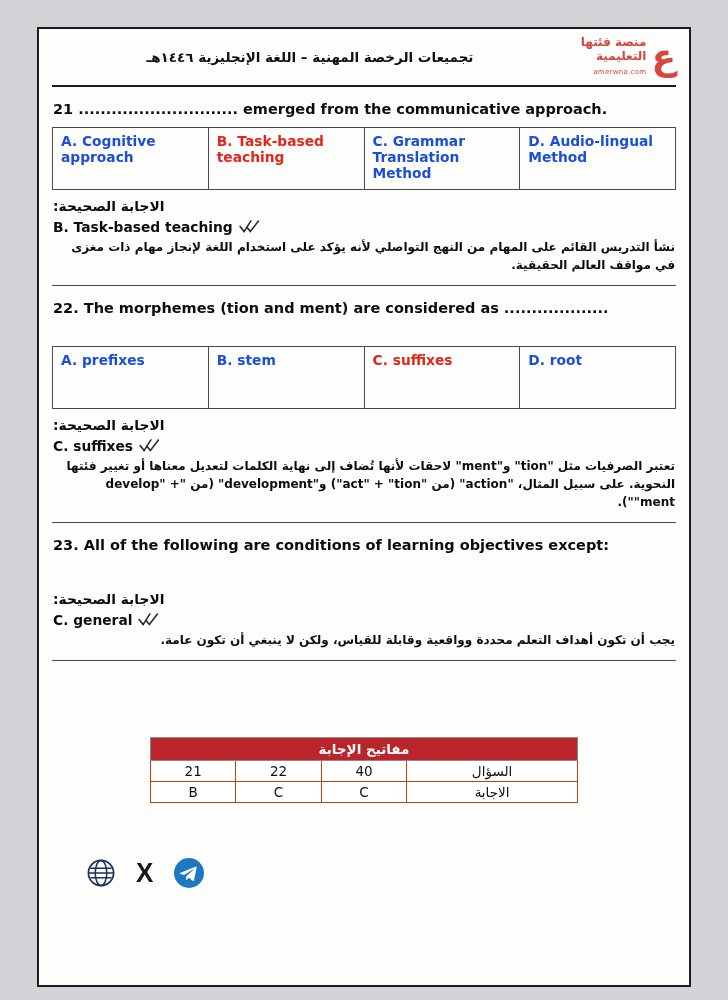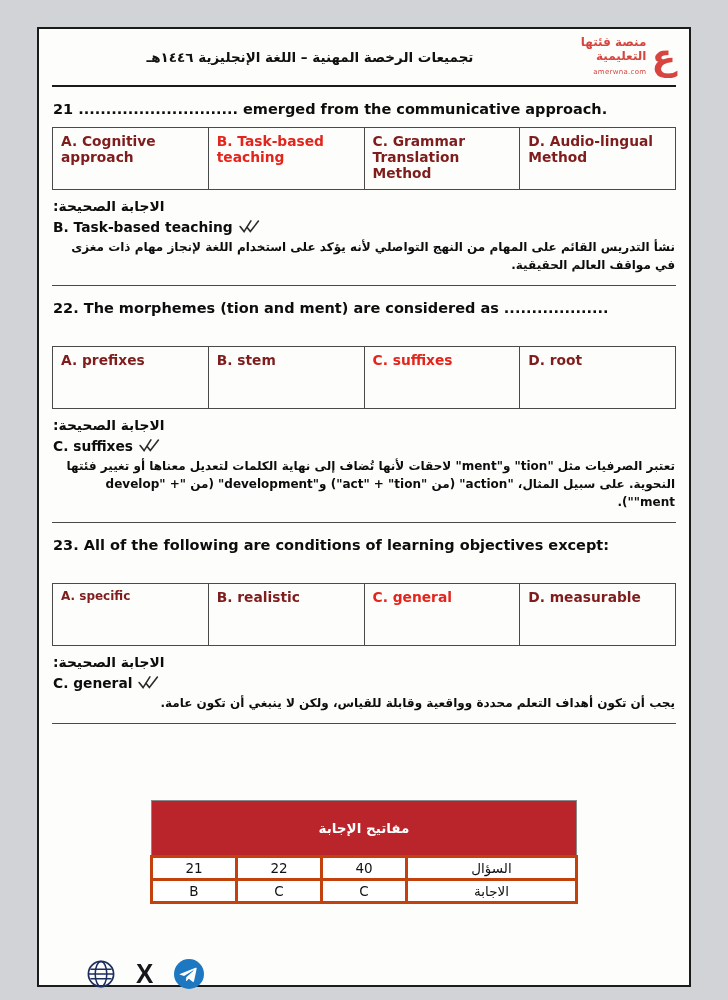--- a/index.html
+++ b/index.html
@@ -23,38 +23,38 @@
   .logo-glyph { font-size:36px; font-weight:bold; line-height:0.9; }
   .logo-text { text-align:right; font-size:12px; font-weight:bold; line-height:1.15; }
   .logo-site { font-size:7px; font-weight:normal; letter-spacing:.3px; }
   
   .q-block { border-bottom:1.5px solid #4a4a4a; }
   .q-text { font-weight:bold; font-size:14.5px; color:#0d0d0d; margin:14px 1px 10px; direction:ltr; text-align:left; }
   .q-text.gap { margin-bottom:30px; }
   table.options { width:100%; border-collapse:collapse; table-layout:fixed; }
   table.options td {
     border:1.4px solid #4a4a4a; width:25%; vertical-align:top;
-    padding:5px 8px; font-weight:bold; font-size:13.8px; height:62px; color:#7f1d1d;
+    padding:5px 8px; font-weight:bold; font-size:13.8px; height:62px; color:#1d4ed8;
     direction:ltr; text-align:left;
   }
   table.options td.highlight { color:#e3251c; }
   table.options td.small { font-size:12px; }
   .answer-section { padding:5px 1px 11px; }
   .answer-heading { direction:rtl; text-align:left; font-weight:bold; font-size:13.8px; color:#0d0d0d; margin-top:3px; }
   .answer-line { display:flex; align-items:center; gap:5px; font-weight:bold; font-size:13.8px; color:#0d0d0d; margin:5px 0 3px; direction:ltr; }
   .check { flex-shrink:0; margin-top:-2px; }
   .explanation { direction:rtl; text-align:right; font-weight:bold; font-size:12px; line-height:1.5; color:#0d0d0d; margin-top:2px; }
   
   table.answer-key { width:428px; margin:76px auto 0; border-collapse:collapse; table-layout:fixed; font-size:13.5px; }
   table.answer-key th {
     background:#b9252b; color:#ffffff; font-weight:bold;
-    border:1px solid #8a8a8a; padding:19px 4px; font-size:13.5px;
+    border:1px solid #8a8a8a; padding:3px 4px; font-size:13.5px;
   }
   table.answer-key td {
-    border:3px solid #c2410c; background:#ffffff; text-align:center;
+    border:1px solid #c2410c; background:#ffffff; text-align:center;
     padding:2px 4px; font-size:13.5px; color:#111;
   }
   table.answer-key col.num { width:20%; }
   table.answer-key col.lbl { width:40%; }
   td.label-cell { font-weight:normal; }
   
   .footer { display:flex; align-items:center; gap:20px; margin:54px 0 0 34px; }
   .icon-btn { display:inline-flex; align-items:center; justify-content:center; cursor:pointer; background:none; border:none; }
   .x-glyph { font-family:"Liberation Sans",sans-serif; font-weight:900; font-size:26px; color:#15171a; line-height:1; transform:scaleY(1.05); }
 </style>
@@ -120,30 +120,20 @@
           <path d="M2 8 l4.2 5.4 L13.5 2" fill="none" stroke="#2b2b2b" stroke-width="1.7" stroke-linecap="round"></path>
           <path d="M9.5 9 l3.4 4.4 L21.5 2.2" fill="none" stroke="#2b2b2b" stroke-width="1.7" stroke-linecap="round"></path>
         </svg>
       </p>
       <p class="explanation">تعتبر الصرفيات مثل "tion" و"ment" لاحقات لأنها تُضاف إلى نهاية الكلمات لتعديل معناها أو تغيير فئتها النحوية.  على سبيل المثال، "action" (من "act" + "tion") و"development" (من "develop" + "ment").</p>
     </div>
   </section>
 
   <section class="q-block">
     <p class="q-text gap">23.  All of the following are conditions of learning objectives except:</p>
-    <table class="options">
-      <tbody>
-          <tr>
-        <td class="small">A. specific</td>
-        <td>B.  realistic</td>
-        <td class="highlight">C.  general</td>
-        <td>D.  measurable</td>
-      </tr>
-    </tbody>
-      </table>
     <div class="answer-section">
       <p class="answer-heading">الاجابة الصحيحة:</p>
       <p class="answer-line">
         <span>C.   general</span>
         <svg class="check" viewBox="0 0 24 16" width="23" height="15">
           <path d="M2 8 l4.2 5.4 L13.5 2" fill="none" stroke="#2b2b2b" stroke-width="1.7" stroke-linecap="round"></path>
           <path d="M9.5 9 l3.4 4.4 L21.5 2.2" fill="none" stroke="#2b2b2b" stroke-width="1.7" stroke-linecap="round"></path>
         </svg>
       </p>
       <p class="explanation">يجب أن تكون أهداف التعلم محددة وواقعية وقابلة للقياس، ولكن لا ينبغي أن تكون عامة.</p>

